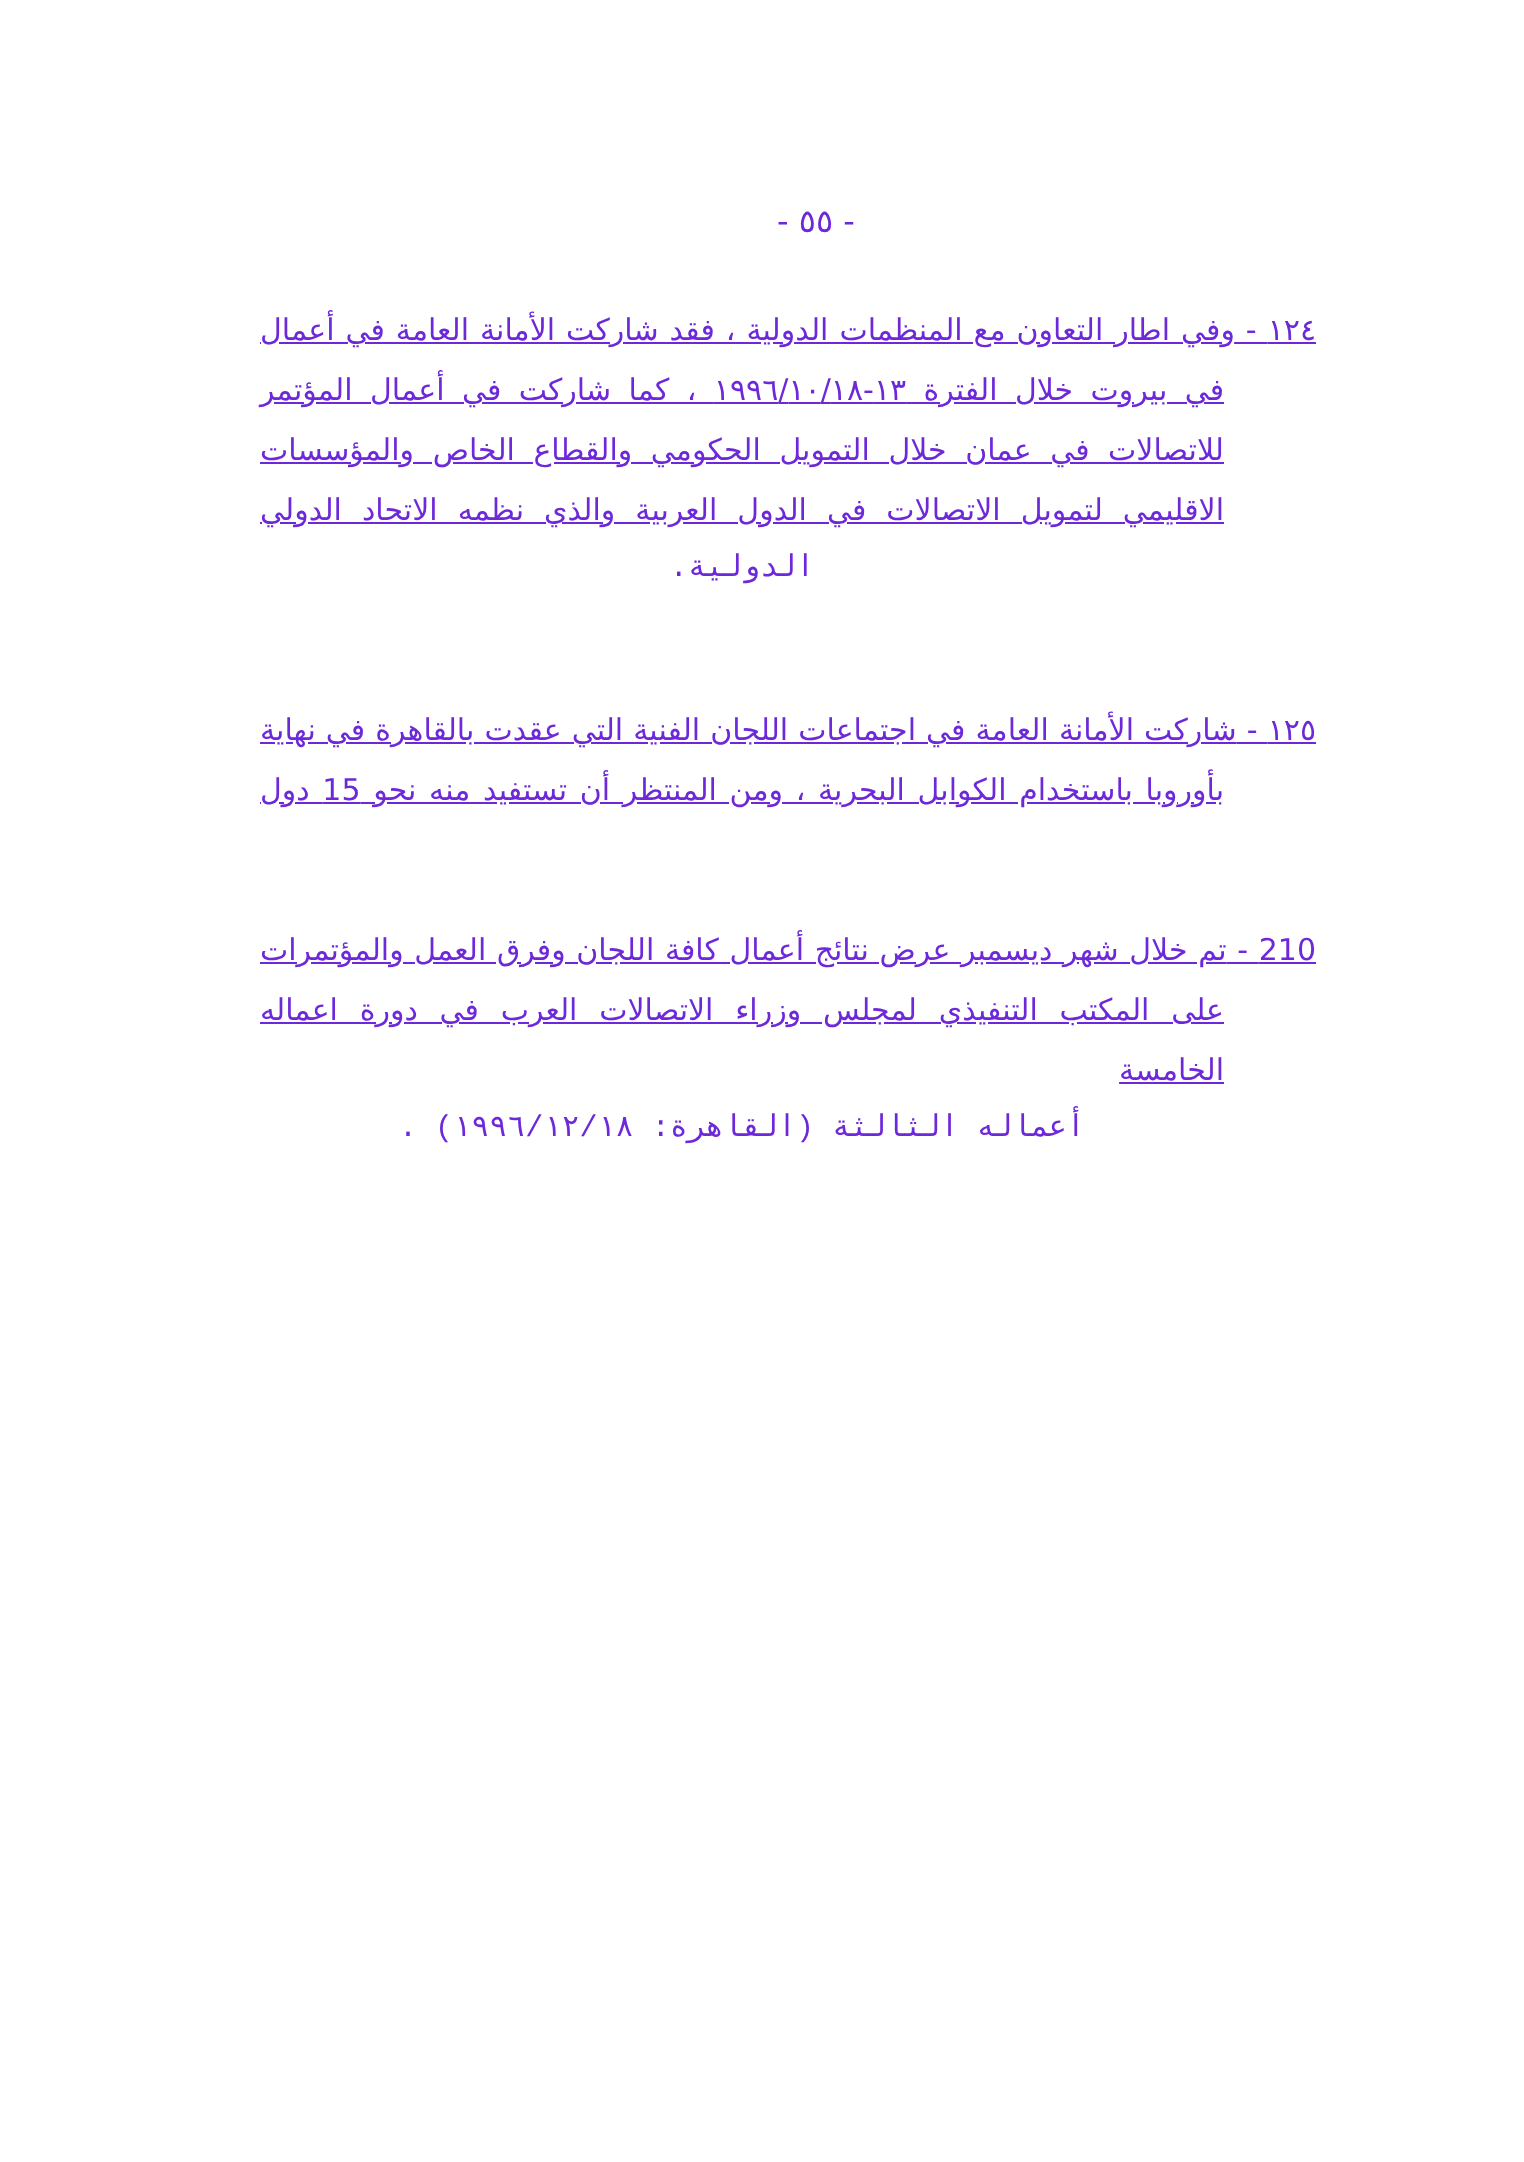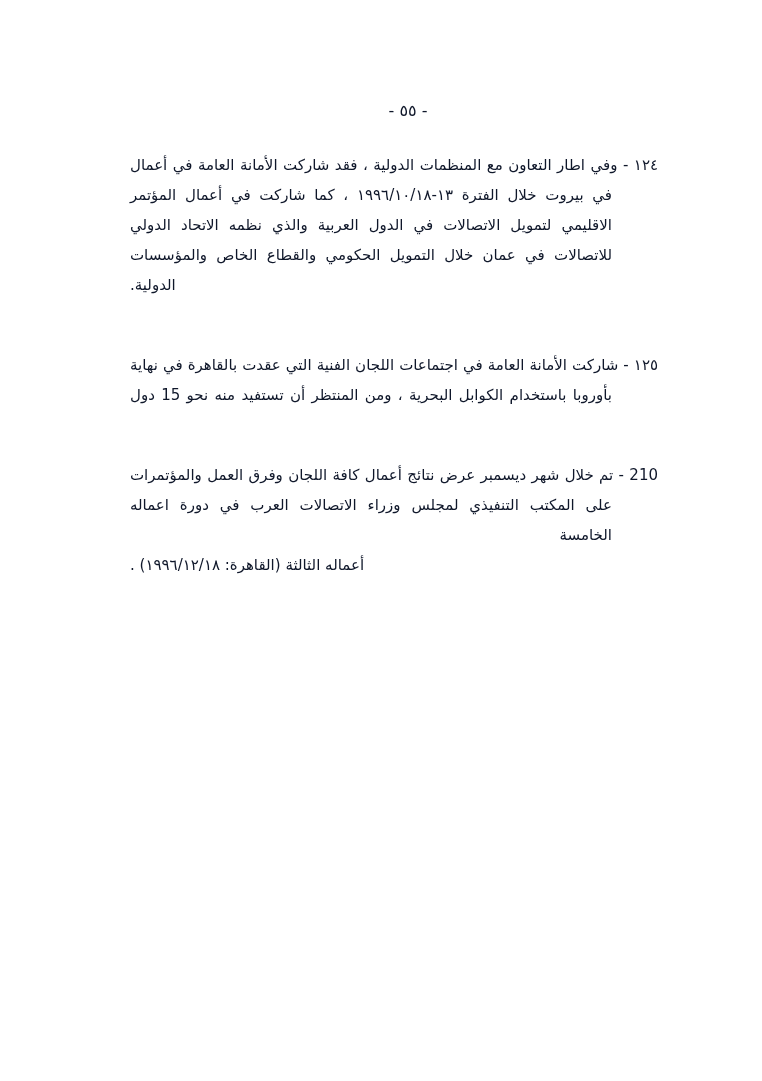--- a/index.html
+++ b/index.html
@@ -1,21 +1,21 @@
 <!DOCTYPE html>
 <html lang="ar"><head>
 <meta charset="utf-8">
 <style>
   html, body { margin: 0; padding: 0; background: #ffffff; }
   .page {
     position: relative;
     width: 762px;
     height: 1081px;
     background: #ffffff;
-    color: #0f172a;
+    color: #6d28d9;
     font-family: "DejaVu Sans", sans-serif;
     direction: rtl;
     overflow: hidden;
   }
   .pageno {
     position: absolute;
     top: 101px;
     left: 54px;
     right: 0;
     text-align: center;
@@ -32,22 +32,23 @@
   .para + .para { margin-top: 50px; }
   .ln {
     font-size: 15px;
     line-height: 30px;
     direction: rtl;
     white-space: normal;
   }
   .full {
     text-align: justify;
     text-align-last: justify;
+    text-decoration: underline;
   }
-  .short { text-align: left; }
+  .short { text-align: center; font-family: Liberation Mono, monospace; }
   .first { margin-right: -46px; } 
   .num { white-space: pre; }
   .latin {
     font-family: "DejaVu Sans", sans-serif;
     font-size: 19px;
     letter-spacing: 0.5px;
     line-height: 1;
   }
 </style>
 </head>
@@ -55,22 +56,22 @@
 
 <div class="page">
 
   <div class="pageno">- ٥٥ -</div>
 
   <div class="content">
 
     <section class="para">
       <div class="ln full first"><span class="num">١٢٤ - </span><span>وفي اطار التعاون مع المنظمات الدولية ، فقد شاركت الأمانة العامة في أعمال</span></div>
       <div class="ln full"><span>في بيروت خلال الفترة ١٣-١٨‏/‏١٠‏/‏١٩٩٦ ، كما شاركت في أعمال المؤتمر</span></div>
+      <div class="ln full"><span>للاتصالات في عمان خلال التمويل الحكومي والقطاع الخاص والمؤسسات</span></div>
       <div class="ln full"><span>الاقليمي لتمويل الاتصالات في الدول العربية والذي نظمه الاتحاد الدولي</span></div>
-      <div class="ln full"><span>للاتصالات في عمان خلال التمويل الحكومي والقطاع الخاص والمؤسسات</span></div>
       <div class="ln short"><span>الدولية.</span></div>
     </section>
 
     <section class="para">
       <div class="ln full first"><span class="num">١٢٥ - </span><span>شاركت الأمانة العامة في اجتماعات اللجان الفنية التي عقدت بالقاهرة  في نهاية</span></div>
       <div class="ln full"><span>بأوروبا باستخدام الكوابل البحرية ، ومن المنتظر أن تستفيد منه نحو 15 دول</span></div>
     </section>
 
     <section class="para">
       <div class="ln full first"><span class="num">210 - </span><span>تم خلال شهر ديسمبر  عرض نتائج أعمال كافة اللجان وفرق العمل والمؤتمرات</span></div>

